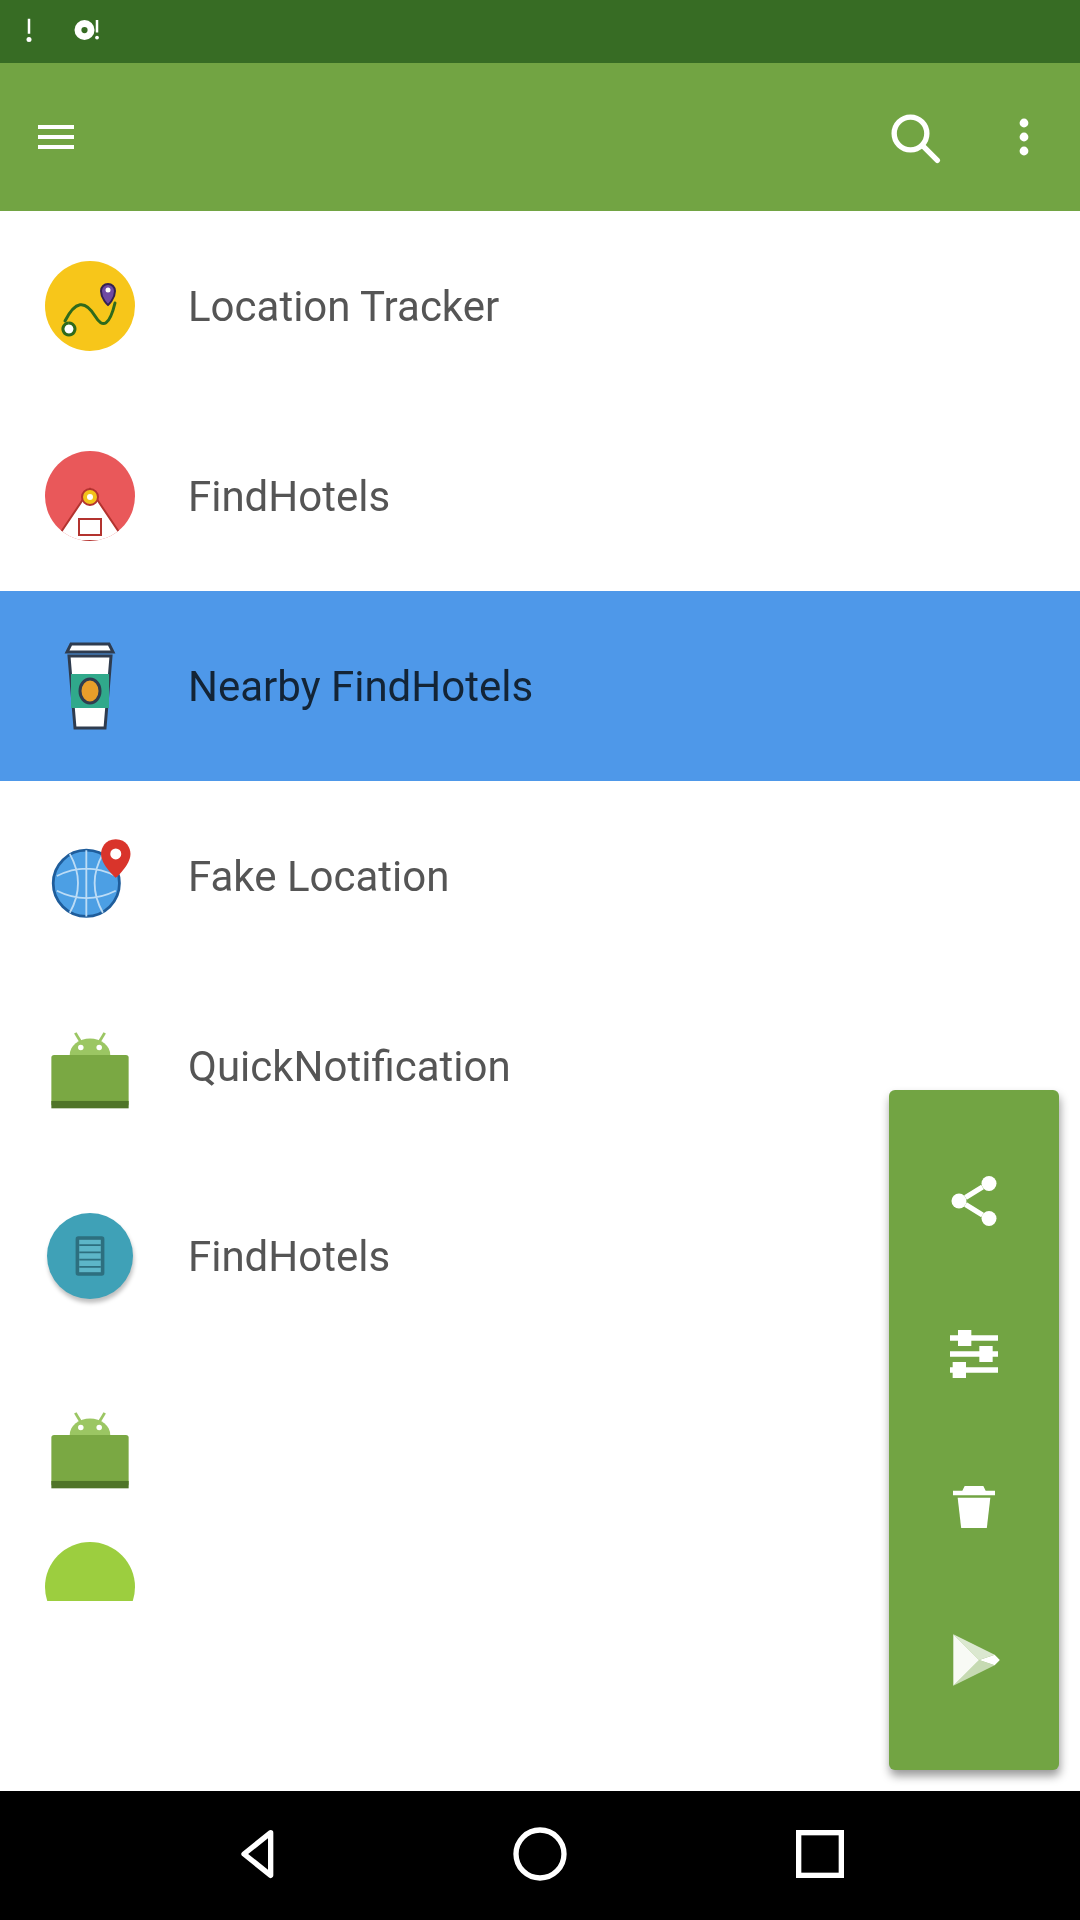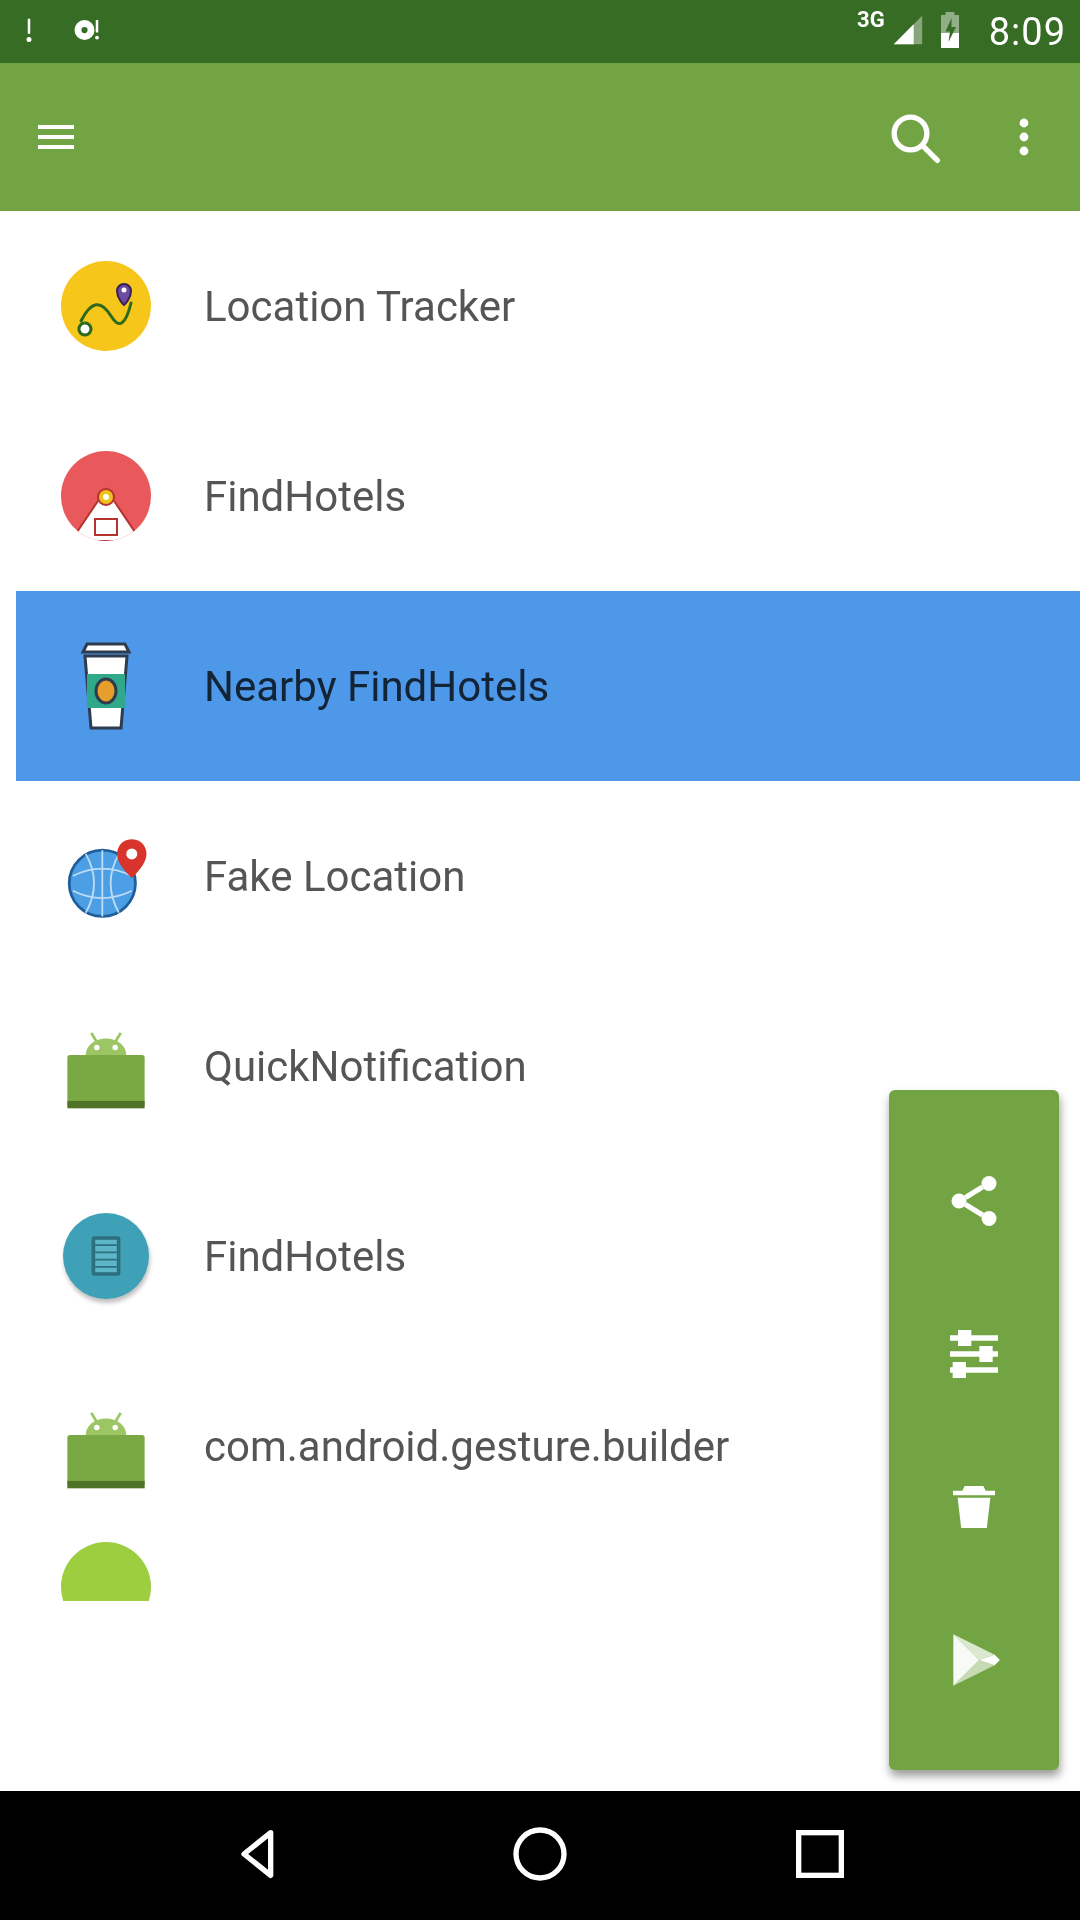--- a/index.html
+++ b/index.html
@@ -17,21 +17,21 @@
   .sb-icon { width: 30px; height: 30px; }
 
   
   .action-bar { height: 148px; background: #72a443; display: flex; align-items: center; color: #fff; padding: 0 28px; }
   .action-icon { width: 56px; height: 56px; display: flex; align-items: center; justify-content: center; }
   .action-spacer { flex: 1; }
   .action-right { display: flex; align-items: center; gap: 54px; }
 
   
   .list-area { flex: 1; background: #fff; position: relative; overflow: hidden; }
-  .list-scroll { width: 100%; height: 100%; padding-left: 16px; }
+  .list-scroll { width: 100%; height: 100%; }
 
   .list-item { display: flex; align-items: center; height: 190px; padding-left: 44px; }
   .list-item.selected { background: #4e98e9; }
   .item-icon-wrap { width: 92px; height: 92px; display: flex; align-items: center; justify-content: center; }
   .item-label { margin-left: 52px; font-size: 42px; color: #555; }
   .list-item.selected .item-label { color: #132436; }
 
   
   .action-panel { position: absolute; right: 21px; bottom: 21px; width: 170px; height: 680px;
                   background: #72a443; border-radius: 6px; box-shadow: 1px 6px 10px rgba(0,0,0,0.4);
@@ -69,37 +69,20 @@
       <span>
         <svg class="sb-icon" viewBox="0 0 24 24">
             <circle cx="10" cy="12" r="8" fill="#fff"></circle>
             <circle cx="10" cy="12" r="2.5" fill="#376c24"></circle>
             <rect x="19" y="4" width="2" height="10" fill="#fff"></rect>
             <circle cx="20" cy="18" r="1.5" fill="#fff"></circle>
           </svg>
       </span>
     </div>
     <div class="status-spacer"></div>
-    <div class="status-right">
-      <span class="net-label">3G</span>
-      <span>
-        <svg width="34" height="34" viewBox="0 0 24 24">
-            <path d="M2 22 L22 2 L22 22 Z" fill="#fff" opacity=".4"></path>
-            <path d="M2 22 L16 8 L16 22 Z" fill="#fff"></path>
-          </svg>
-      </span>
-      <span>
-        <svg width="26" height="36" viewBox="0 0 14 24">
-            <path d="M4 0h6v2h3v22H1V2h3z" fill="#fff" opacity=".45"></path>
-            <path d="M1 14h12v10H1z" fill="#fff"></path>
-            <path d="M8 4 L4 13 h3 l-1 7 5-10 h-3z" fill="#376c24"></path>
-          </svg>
-      </span>
-      <span class="status-time">8:09</span>
-    </div>
   </div>
 
   <div class="action-bar">
     <div class="action-icon">
       <svg width="48" height="48" viewBox="0 0 24 24" fill="#fff">
           <path d="M3 6h18v2H3zM3 11h18v2H3zM3 16h18v2H3z"></path>
         </svg>
     </div>
     <div class="action-spacer"></div>
     <div class="action-right">
@@ -208,21 +191,20 @@
           <svg viewBox="0 0 100 100" width="96" height="96">
             <rect x="8" y="38" width="84" height="56" fill="#7aa843" rx="3"></rect>
             <rect x="8" y="88" width="84" height="8" fill="#4f7428"></rect>
             <path d="M28 38 a22 18 0 0 1 44 0 z" fill="#9bc663"></path>
             <circle cx="40" cy="30" r="3" fill="#fff"></circle>
               <circle cx="60" cy="30" r="3" fill="#fff"></circle>
             <line x1="34" y1="14" x2="40" y2="24" stroke="#9bc663" stroke-width="3"></line>
               <line x1="66" y1="14" x2="60" y2="24" stroke="#9bc663" stroke-width="3"></line>
           </svg>
         </div>
-        <div class="item-label">com.android.gesture.builder</div>
       </div>
 
       <div class="list-item partial">
         <div class="item-icon-wrap">
           <svg width="90" height="90" viewBox="0 0 90 90">
               <circle cx="45" cy="45" r="45" fill="#9cce3f"></circle>
             </svg>
         </div>
       </div>
 

